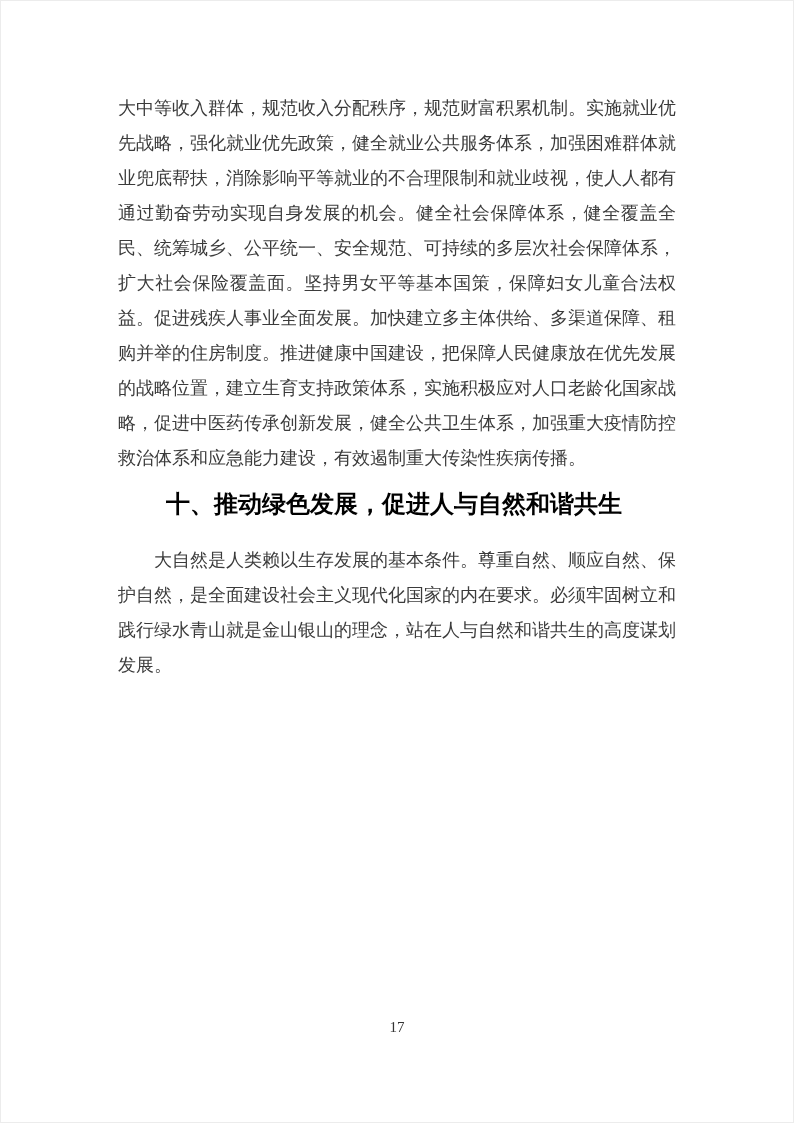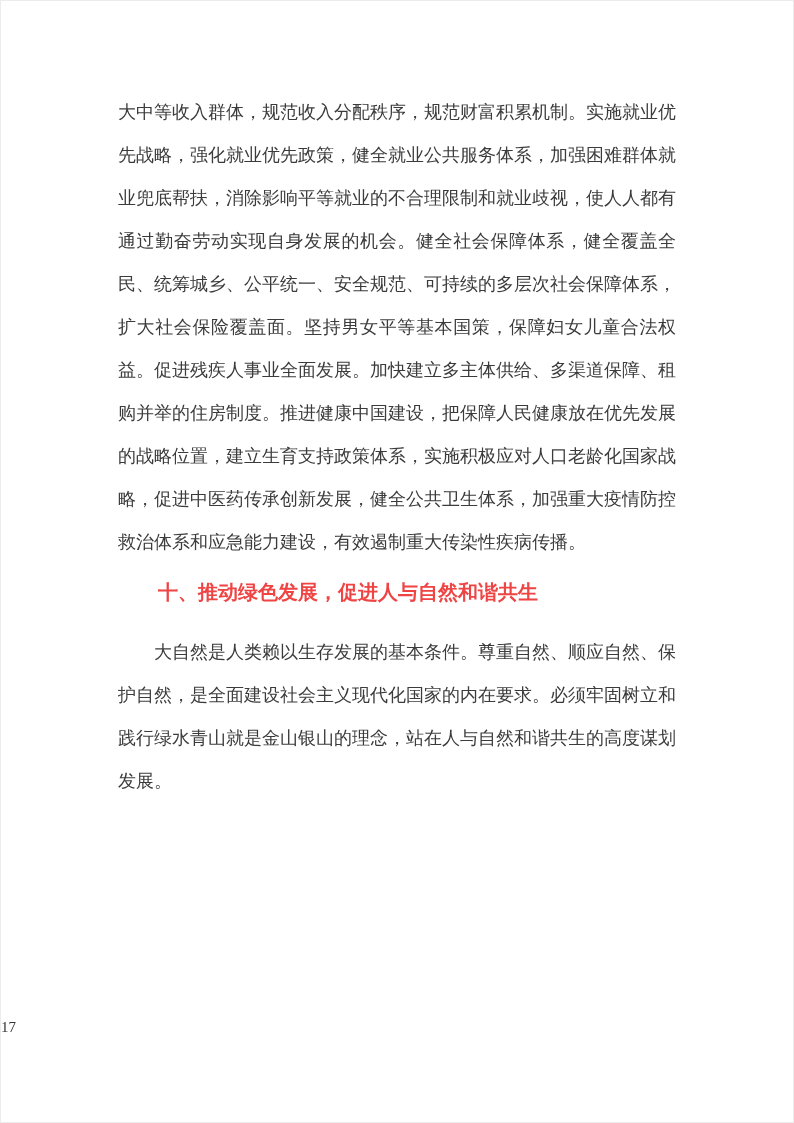--- a/index.html
+++ b/index.html
@@ -20,44 +20,44 @@
   }
   .content {
     position: absolute;
     left: 117px;
     right: 117px;
     top: 90px;
   }
   .body-para {
     margin: 0;
     font-size: 18px;
-    line-height: 43px;
+    line-height: 35px;
     text-align: justify;
     text-justify: inter-ideograph;
     color: #3b3b3b;
     letter-spacing: 0;
   }
   .body-para.indented {
     text-indent: 2em;
   }
   .section-heading {
     margin: 13px 0 24px 0;
-    font-size: 20px;
+    font-size: 24px;
     line-height: 30px;
     font-weight: bold;
-    color: #ef4444;
+    color: #000000;
     text-indent: 2em;
     text-align: left;
   }
   .page-number {
     position: absolute;
     top: 1018px;
     left: 0;
     width: 100%;
-    text-align: left;
+    text-align: center;
     font-family: "Liberation Serif", serif;
     font-size: 15px;
     color: #333333;
   }
 </style>
 </head>
 <body>
 
 <div class="page">
   <div class="content">

